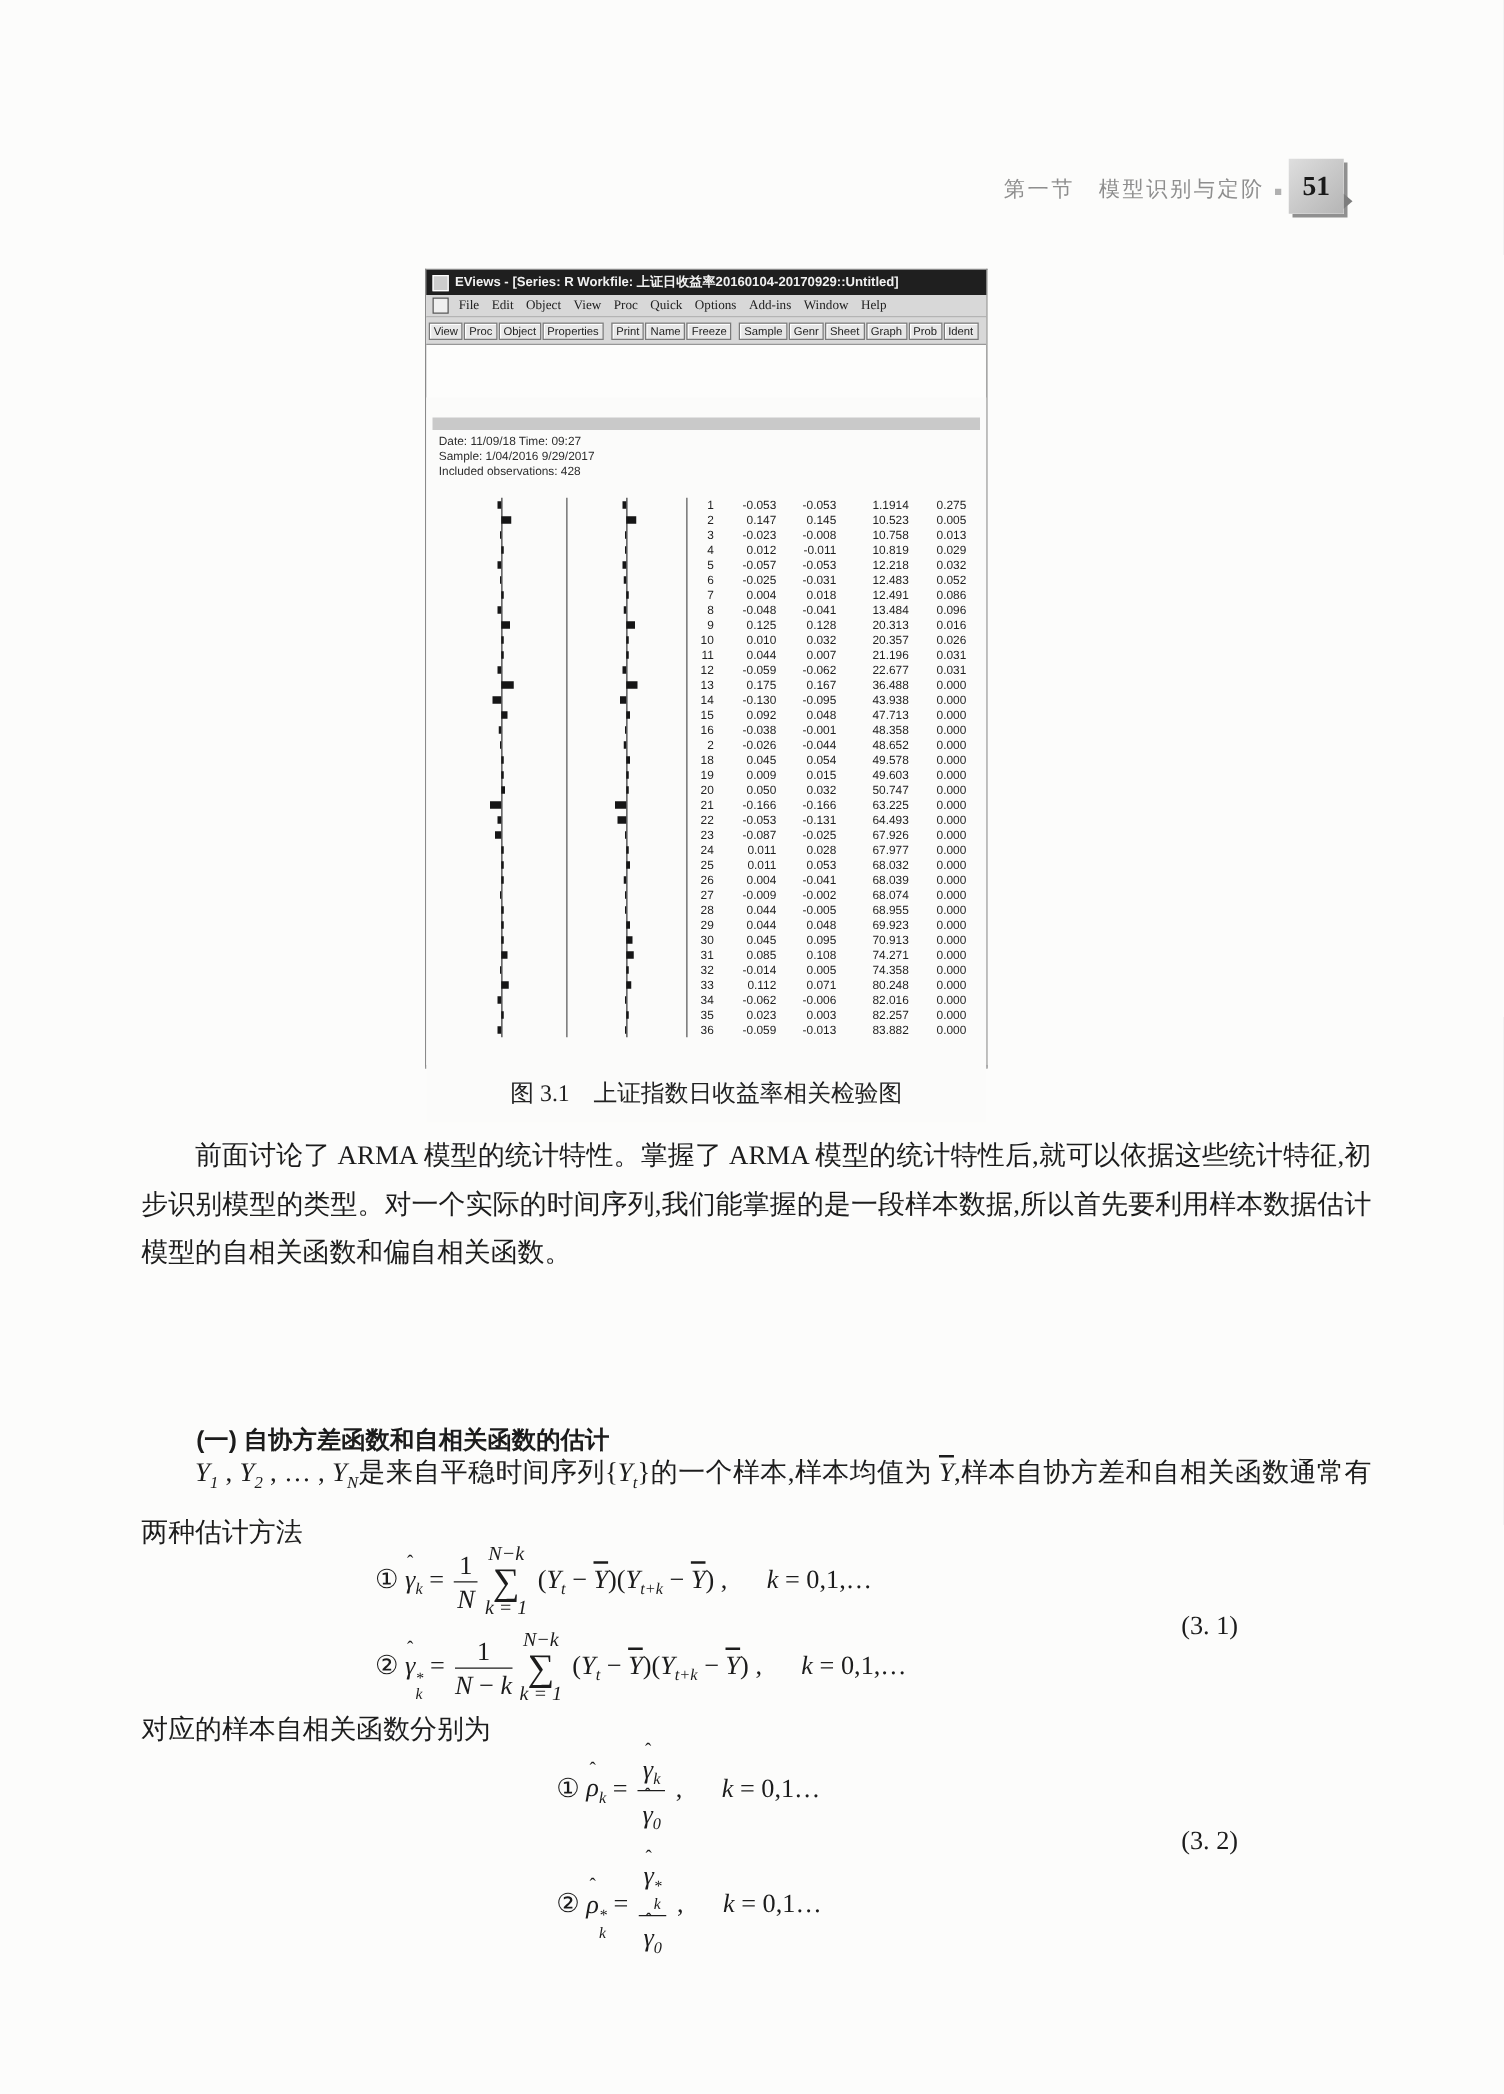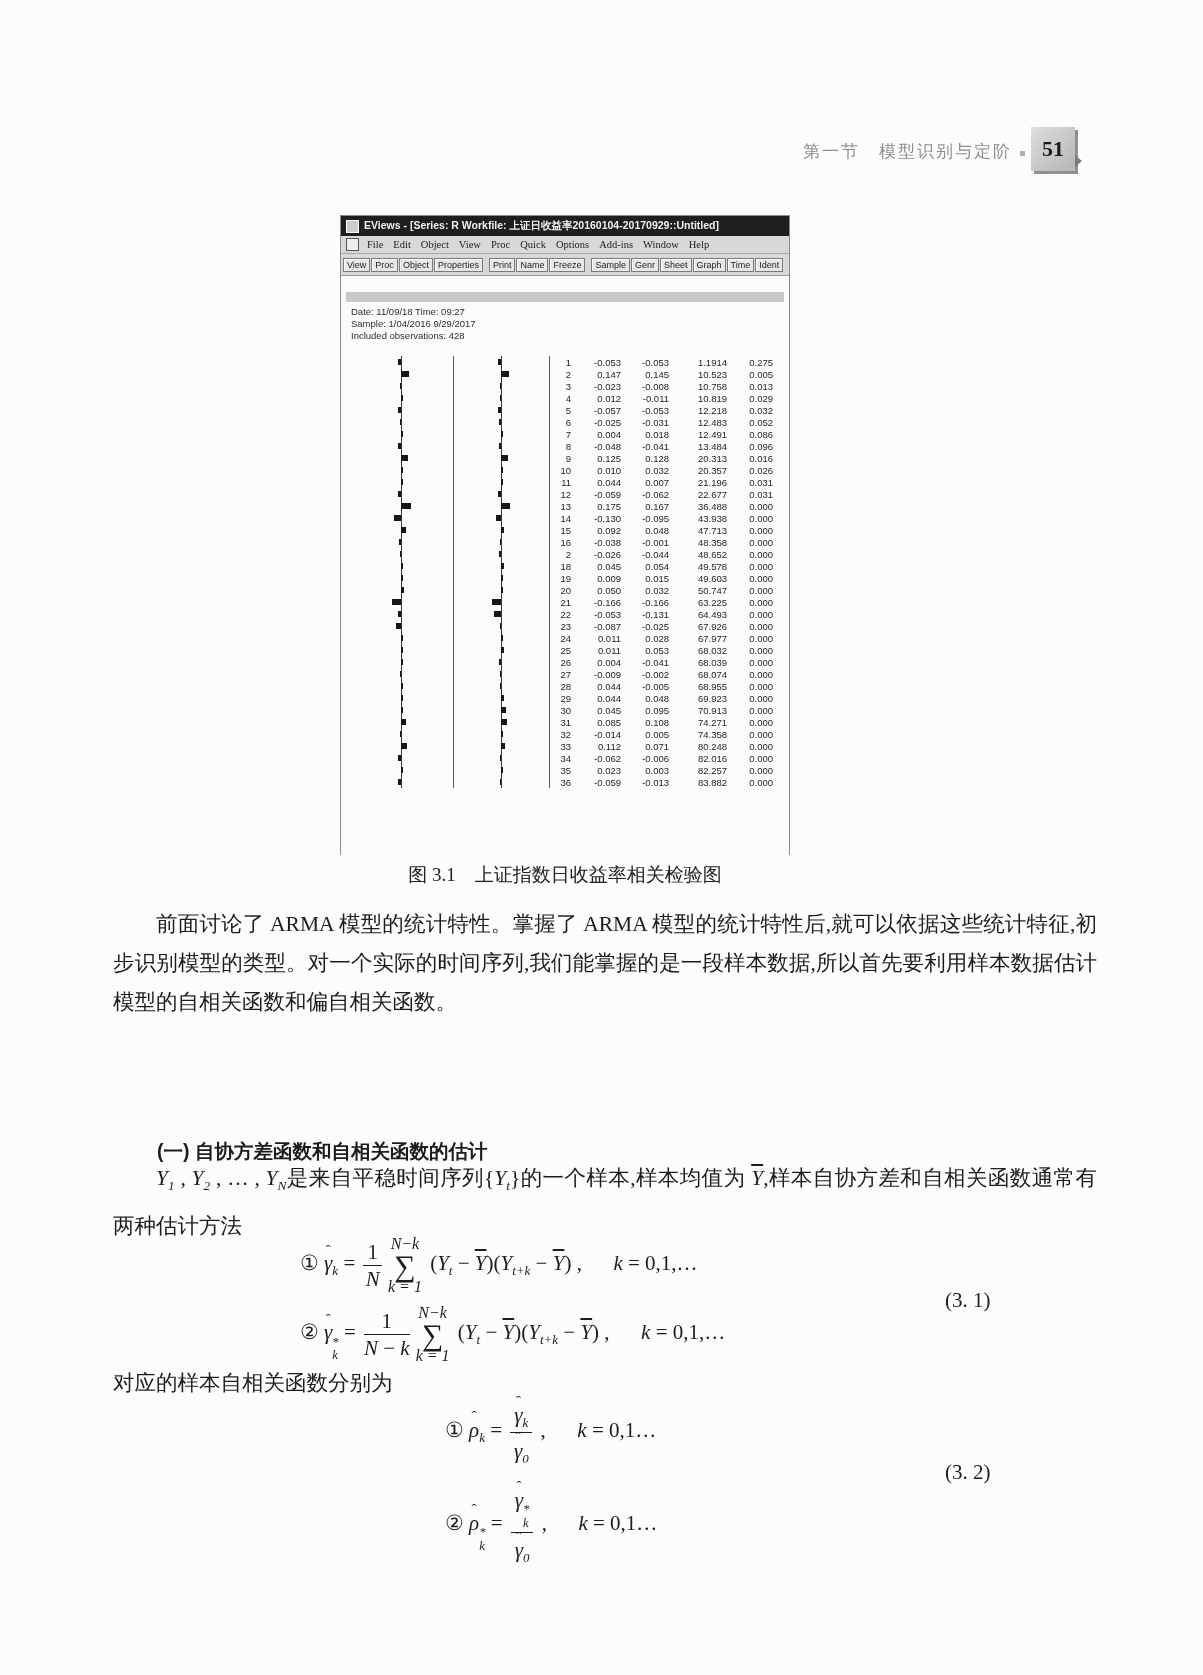--- a/index.html
+++ b/index.html
@@ -26,21 +26,21 @@
   .wicon{width:11px;height:11px;background:#cdcdcd;border:1px solid #fff;flex:0 0 auto;}
   .ev-menu{height:17px;background:#d8d8d8;border-bottom:1px solid #a8a8a8;display:flex;
       align-items:center;padding:0 5px;font-size:10.5px;color:#222;}
   .dicon{width:11px;height:11px;border:1px solid #555;background:#efefef;margin-right:3px;flex:0 0 auto;}
   .mi{padding:0 5px;white-space:nowrap;font-family:Liberation Serif, serif;}
   .ev-toolbar{height:19px;background:#d8d8d8;border-bottom:1px solid #979797;display:flex;
       align-items:center;padding:1px 2px;font-size:9px;color:#222;}
   .tgroup{display:flex;margin-right:5px;}
   .tbtn{border:1px solid #7a7a7a;background:#e7e7e7;box-shadow:inset 1px 1px 0 #fff;
       padding:1px 3px;margin-right:1px;white-space:nowrap;}
-  .ev-body{position:relative;height:580px;background:#fbfbfa;}
+  .ev-body{position:relative;height:580px;background:#fbfbfa;margin-top:42px;}
   .ev-strip{position:absolute;left:5px;right:5px;top:16px;height:10px;background:#c9c9c9;}
   .ev-info{position:absolute;left:10px;top:30px;font-size:9.5px;line-height:12px;color:#2d2d2d;}
 
   .ev-table{position:absolute;left:8px;right:8px;top:80px;}
   .ev-thead{display:flex;align-items:center;height:20px;border-top:2px solid #6d6d6d;
       border-bottom:2px solid #6d6d6d;font-size:9.5px;color:#333;}
   .hc1{width:104px;text-align:center;}
   .hc2{width:96px;text-align:center;}
   .hlag{width:22px;}
   .hac{width:50px;text-align:center;}
@@ -139,21 +139,21 @@
         <div class="tgroup">
           <span class="tbtn">Print</span>
           <span class="tbtn">Name</span>
           <span class="tbtn">Freeze</span>
         </div>
         <div class="tgroup">
           <span class="tbtn">Sample</span>
           <span class="tbtn">Genr</span>
           <span class="tbtn">Sheet</span>
           <span class="tbtn">Graph</span>
-          <span class="tbtn">Time</span>
+          <span class="tbtn">Prob</span>
           <span class="tbtn">Ident</span>
         </div>
       </div>
     <div class="ev-body">
       <div class="ev-strip"></div>
       <div class="ev-info">
           <div>Date: 11/09/18   Time: 09:27</div>
           <div>Sample: 1/04/2016 9/29/2017</div>
           <div>Included observations: 428</div>
         </div>

